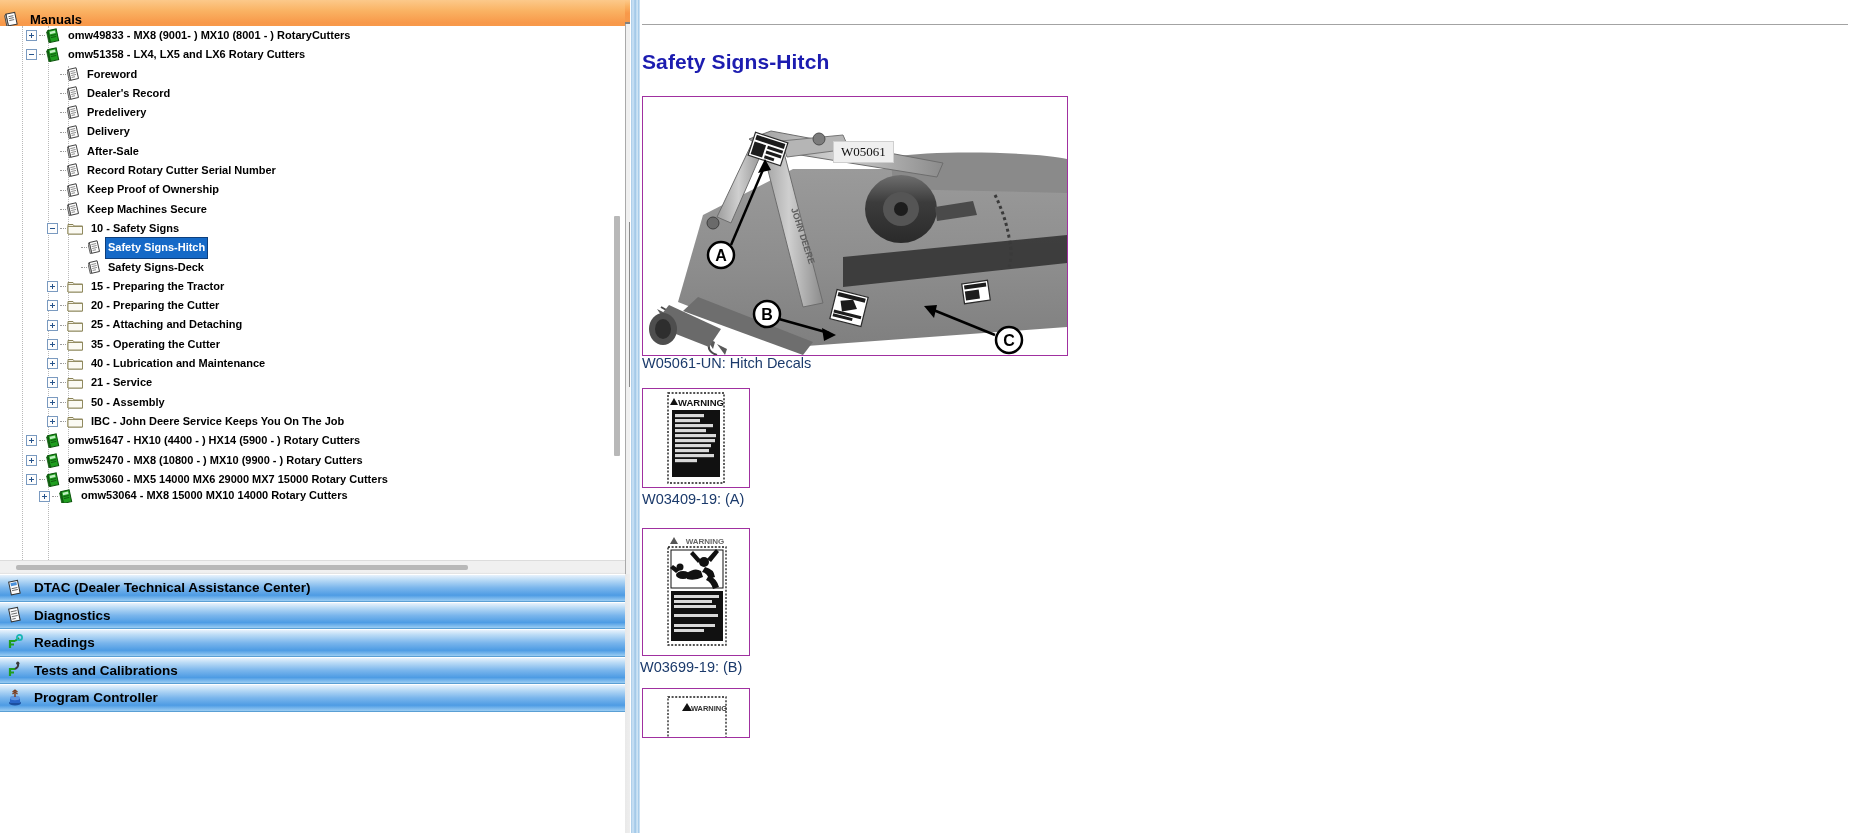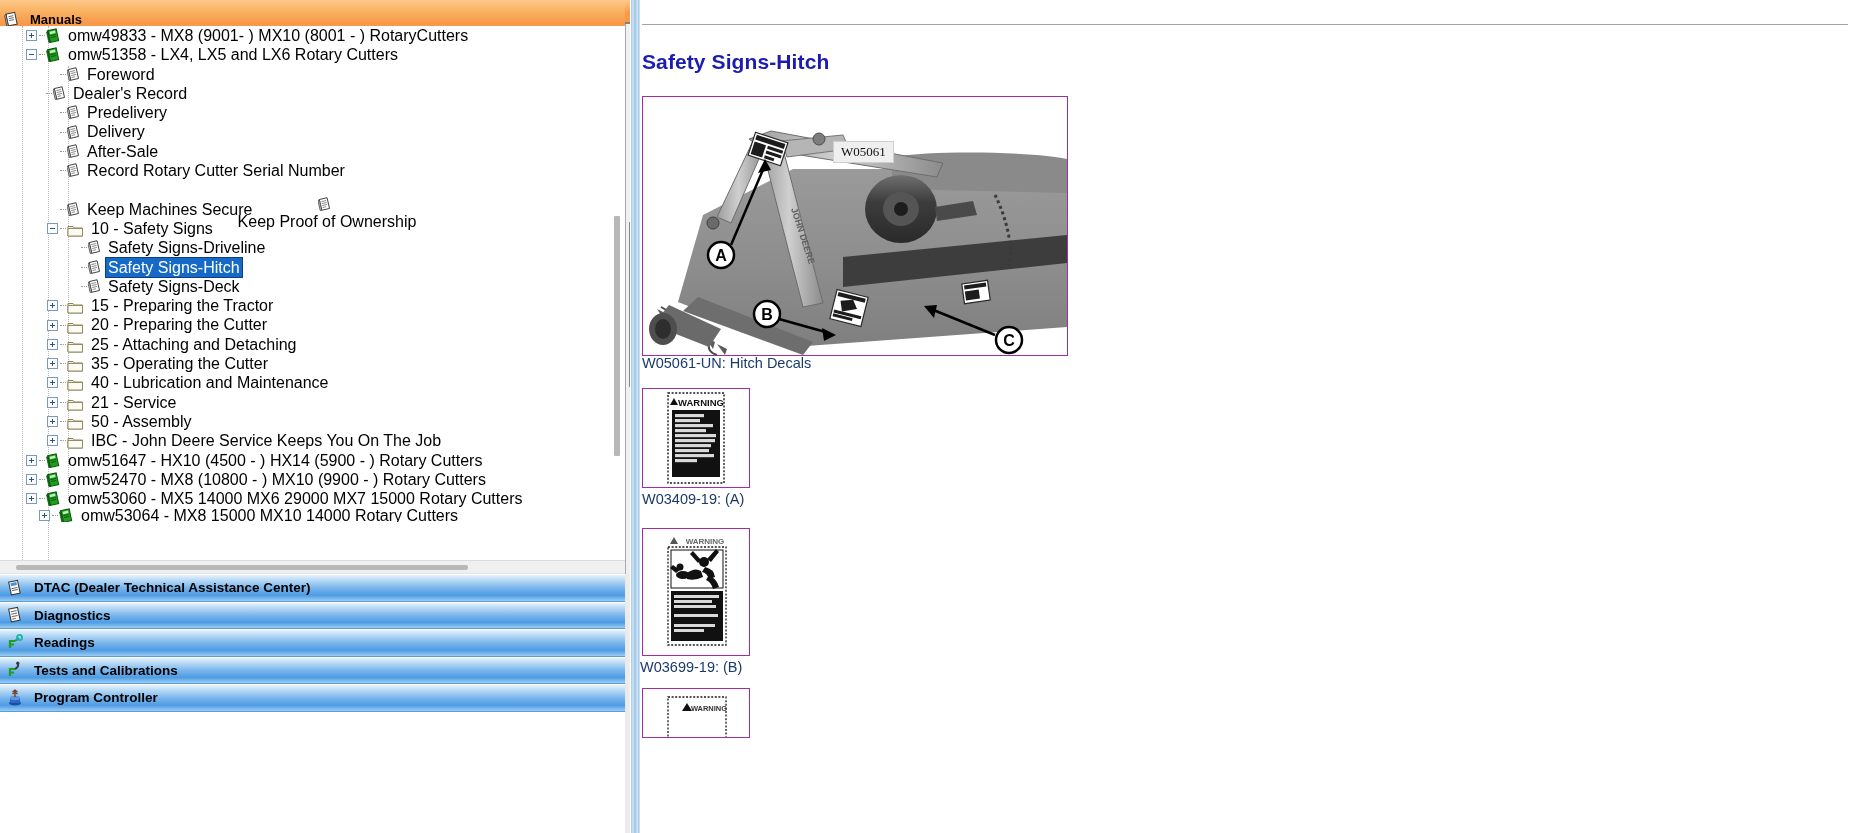--- a/index.html
+++ b/index.html
@@ -61,22 +61,22 @@
     left: 0; top: 0;
     width: 607px;
     height: 534px;
     overflow: hidden;
   }
   .tree-row {
     position: relative;
     height: 19.3px;
     line-height: 19.3px;
     white-space: nowrap;
-    font-size: 16px;
-    font-weight: normal;
+    font-size: 11px;
+    font-weight: bold;
     color: #000000;
     display: flex;
     align-items: center;
   }
   .tree-row .expander {
     position: relative;
     width: 11px; height: 11px;
     flex: 0 0 11px;
     border: 1px solid #7a9ac0;
     background: #fdfdfd;
@@ -383,21 +383,21 @@
         <line x1="4" y1="4" x2="9" y2="4" stroke="#6a6a6a" stroke-width="0.7"></line>
         <line x1="4" y1="6" x2="9" y2="6" stroke="#6a6a6a" stroke-width="0.7"></line>
         <line x1="4" y1="8" x2="9" y2="8" stroke="#6a6a6a" stroke-width="0.7"></line>
         <line x1="4" y1="10" x2="7.5" y2="10" stroke="#6a6a6a" stroke-width="0.7"></line>
         <path d="M2.5 1.5 L1 2.8 L1 12.5 L2.5 12.5 Z" fill="#cccccc" stroke="#3c3c3c" stroke-width="0.7"></path>
       </g>
     </svg></span>
             </span>
             <span class="lbl">Foreword</span>
           </div>
-          <div class="tree-row" style="padding-left: 33px; align-items: center;">
+          <div class="tree-row" style="padding-left: 47px; align-items: center;">
             <span class="expander empty"></span>
             <span class="dotlink"></span>
             <span class="ico">
               <span class="doc-ico">
     <svg width="13" height="15" viewBox="0 0 13 15">
       <g transform="rotate(-13 6.5 7.5)">
         <rect x="2.5" y="1.5" width="8" height="11" fill="#fdfdfd" stroke="#3c3c3c" stroke-width="0.9"></rect>
         <line x1="4" y1="4" x2="9" y2="4" stroke="#6a6a6a" stroke-width="0.7"></line>
         <line x1="4" y1="6" x2="9" y2="6" stroke="#6a6a6a" stroke-width="0.7"></line>
         <line x1="4" y1="8" x2="9" y2="8" stroke="#6a6a6a" stroke-width="0.7"></line>
@@ -473,21 +473,21 @@
         <line x1="4" y1="4" x2="9" y2="4" stroke="#6a6a6a" stroke-width="0.7"></line>
         <line x1="4" y1="6" x2="9" y2="6" stroke="#6a6a6a" stroke-width="0.7"></line>
         <line x1="4" y1="8" x2="9" y2="8" stroke="#6a6a6a" stroke-width="0.7"></line>
         <line x1="4" y1="10" x2="7.5" y2="10" stroke="#6a6a6a" stroke-width="0.7"></line>
         <path d="M2.5 1.5 L1 2.8 L1 12.5 L2.5 12.5 Z" fill="#cccccc" stroke="#3c3c3c" stroke-width="0.7"></path>
       </g>
     </svg></span>
             </span>
             <span class="lbl">Record Rotary Cutter Serial Number</span>
           </div>
-          <div class="tree-row" style="padding-left: 47px; flex-direction: column;">
+          <div class="tree-row" style="padding-left: 47px;">
             <span class="expander empty"></span>
             <span class="dotlink"></span>
             <span class="ico">
               <span class="doc-ico">
     <svg width="13" height="15" viewBox="0 0 13 15">
       <g transform="rotate(-13 6.5 7.5)">
         <rect x="2.5" y="1.5" width="8" height="11" fill="#fdfdfd" stroke="#3c3c3c" stroke-width="0.9"></rect>
         <line x1="4" y1="4" x2="9" y2="4" stroke="#6a6a6a" stroke-width="0.7"></line>
         <line x1="4" y1="6" x2="9" y2="6" stroke="#6a6a6a" stroke-width="0.7"></line>
         <line x1="4" y1="8" x2="9" y2="8" stroke="#6a6a6a" stroke-width="0.7"></line>
@@ -521,72 +521,54 @@
             <span class="dotlink"></span>
             <span class="ico">
               <span class="folder-ico">
     <svg width="17" height="13" viewBox="0 0 17 13">
       <path d="M1 2.5 L6 2.5 L7.3 4 L15.5 4 L15.5 12 L1 12 Z" fill="#f3f0e3" stroke="#8a8357" stroke-width="1"></path>
       <path d="M1 4.5 L15.5 4.5 L15.5 12 L1 12 Z" fill="#fbfaf3" stroke="#8a8357" stroke-width="0.9"></path>
     </svg></span>
             </span>
             <span class="lbl">10 - Safety Signs</span>
           </div>
-          <div class="tree-row" style="padding-left: 68px;">
+          <div class="tree-row selected" style="padding-left: 68px;">
             <span class="expander empty"></span>
             <span class="dotlink"></span>
             <span class="ico">
               <span class="doc-ico">
     <svg width="13" height="15" viewBox="0 0 13 15">
       <g transform="rotate(-13 6.5 7.5)">
         <rect x="2.5" y="1.5" width="8" height="11" fill="#fdfdfd" stroke="#3c3c3c" stroke-width="0.9"></rect>
         <line x1="4" y1="4" x2="9" y2="4" stroke="#6a6a6a" stroke-width="0.7"></line>
         <line x1="4" y1="6" x2="9" y2="6" stroke="#6a6a6a" stroke-width="0.7"></line>
         <line x1="4" y1="8" x2="9" y2="8" stroke="#6a6a6a" stroke-width="0.7"></line>
         <line x1="4" y1="10" x2="7.5" y2="10" stroke="#6a6a6a" stroke-width="0.7"></line>
         <path d="M2.5 1.5 L1 2.8 L1 12.5 L2.5 12.5 Z" fill="#cccccc" stroke="#3c3c3c" stroke-width="0.7"></path>
       </g>
     </svg></span>
             </span>
-            <span class="lbl">Safety Signs-Driveline</span>
-          </div>
-          <div class="tree-row selected" style="padding-left: 68px;">
+            <span class="lbl">Safety Signs-Hitch</span>
+          </div>
+          <div class="tree-row" style="padding-left: 68px;">
             <span class="expander empty"></span>
             <span class="dotlink"></span>
             <span class="ico">
               <span class="doc-ico">
     <svg width="13" height="15" viewBox="0 0 13 15">
       <g transform="rotate(-13 6.5 7.5)">
         <rect x="2.5" y="1.5" width="8" height="11" fill="#fdfdfd" stroke="#3c3c3c" stroke-width="0.9"></rect>
         <line x1="4" y1="4" x2="9" y2="4" stroke="#6a6a6a" stroke-width="0.7"></line>
         <line x1="4" y1="6" x2="9" y2="6" stroke="#6a6a6a" stroke-width="0.7"></line>
         <line x1="4" y1="8" x2="9" y2="8" stroke="#6a6a6a" stroke-width="0.7"></line>
         <line x1="4" y1="10" x2="7.5" y2="10" stroke="#6a6a6a" stroke-width="0.7"></line>
         <path d="M2.5 1.5 L1 2.8 L1 12.5 L2.5 12.5 Z" fill="#cccccc" stroke="#3c3c3c" stroke-width="0.7"></path>
       </g>
     </svg></span>
             </span>
-            <span class="lbl">Safety Signs-Hitch</span>
-          </div>
-          <div class="tree-row" style="padding-left: 68px;">
-            <span class="expander empty"></span>
-            <span class="dotlink"></span>
-            <span class="ico">
-              <span class="doc-ico">
-    <svg width="13" height="15" viewBox="0 0 13 15">
-      <g transform="rotate(-13 6.5 7.5)">
-        <rect x="2.5" y="1.5" width="8" height="11" fill="#fdfdfd" stroke="#3c3c3c" stroke-width="0.9"></rect>
-        <line x1="4" y1="4" x2="9" y2="4" stroke="#6a6a6a" stroke-width="0.7"></line>
-        <line x1="4" y1="6" x2="9" y2="6" stroke="#6a6a6a" stroke-width="0.7"></line>
-        <line x1="4" y1="8" x2="9" y2="8" stroke="#6a6a6a" stroke-width="0.7"></line>
-        <line x1="4" y1="10" x2="7.5" y2="10" stroke="#6a6a6a" stroke-width="0.7"></line>
-        <path d="M2.5 1.5 L1 2.8 L1 12.5 L2.5 12.5 Z" fill="#cccccc" stroke="#3c3c3c" stroke-width="0.7"></path>
-      </g>
-    </svg></span>
-            </span>
             <span class="lbl">Safety Signs-Deck</span>
           </div>
           <div class="tree-row" style="padding-left: 47px;">
             <span class="expander plus"></span>
             <span class="dotlink"></span>
             <span class="ico">
               <span class="folder-ico">
     <svg width="17" height="13" viewBox="0 0 17 13">
       <path d="M1 2.5 L6 2.5 L7.3 4 L15.5 4 L15.5 12 L1 12 Z" fill="#f3f0e3" stroke="#8a8357" stroke-width="1"></path>
       <path d="M1 4.5 L15.5 4.5 L15.5 12 L1 12 Z" fill="#fbfaf3" stroke="#8a8357" stroke-width="0.9"></path>
@@ -686,21 +668,21 @@
     <svg width="15" height="15" viewBox="0 0 15 15">
       <g transform="rotate(-12 7.5 7.5)">
         <rect x="3" y="1.5" width="8.5" height="12" fill="#1f9e1f" stroke="#0c540c" stroke-width="1"></rect>
         <rect x="4.5" y="3" width="5.5" height="2.5" fill="#bff0bf"></rect>
         <line x1="4.5" y1="7" x2="10" y2="7" stroke="#0c540c" stroke-width="0.8"></line>
         <line x1="4.5" y1="9" x2="10" y2="9" stroke="#0c540c" stroke-width="0.8"></line>
         <path d="M3 1.5 L1.5 2.8 L1.5 13.5 L3 13.5 Z" fill="#136913" stroke="#0c540c" stroke-width="0.7"></path>
       </g>
     </svg></span>
             </span>
-            <span class="lbl">omw51647 - HX10 (4500 - ) HX14 (5900 - ) Rotary Cutters</span>
+            <span class="lbl">omw51647 - HX10 (4400 - ) HX14 (5900 - ) Rotary Cutters</span>
           </div>
           <div class="tree-row" style="padding-left: 26px;">
             <span class="expander plus"></span>
             <span class="dotlink"></span>
             <span class="ico">
               <span class="book-ico">
     <svg width="15" height="15" viewBox="0 0 15 15">
       <g transform="rotate(-12 7.5 7.5)">
         <rect x="3" y="1.5" width="8.5" height="12" fill="#1f9e1f" stroke="#0c540c" stroke-width="1"></rect>
         <rect x="4.5" y="3" width="5.5" height="2.5" fill="#bff0bf"></rect>

